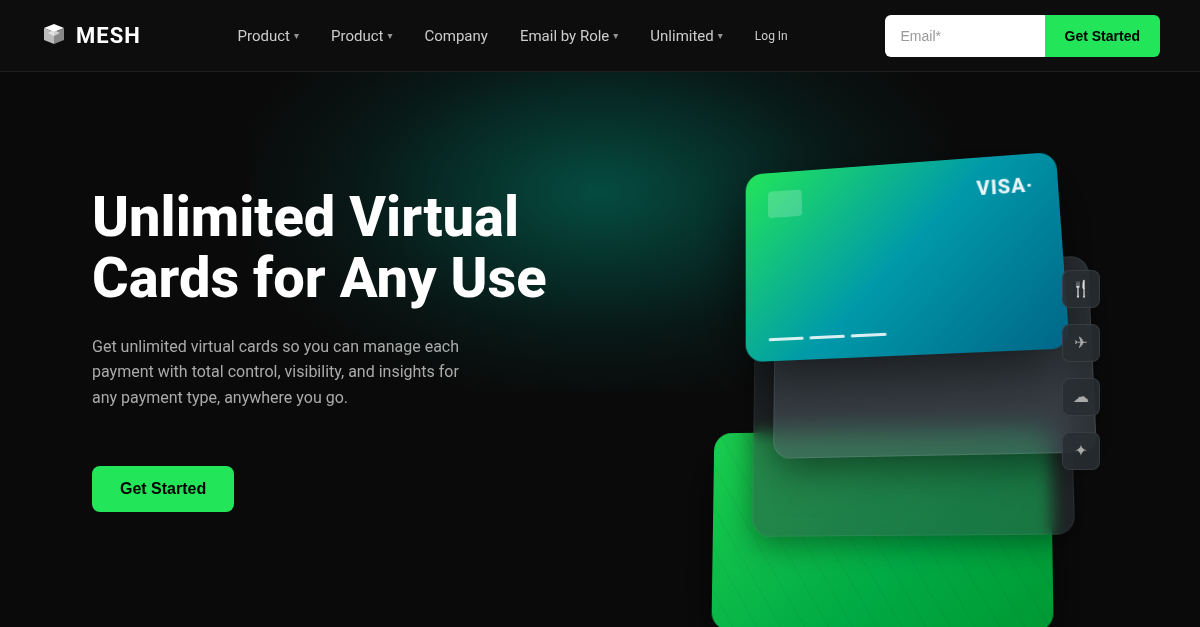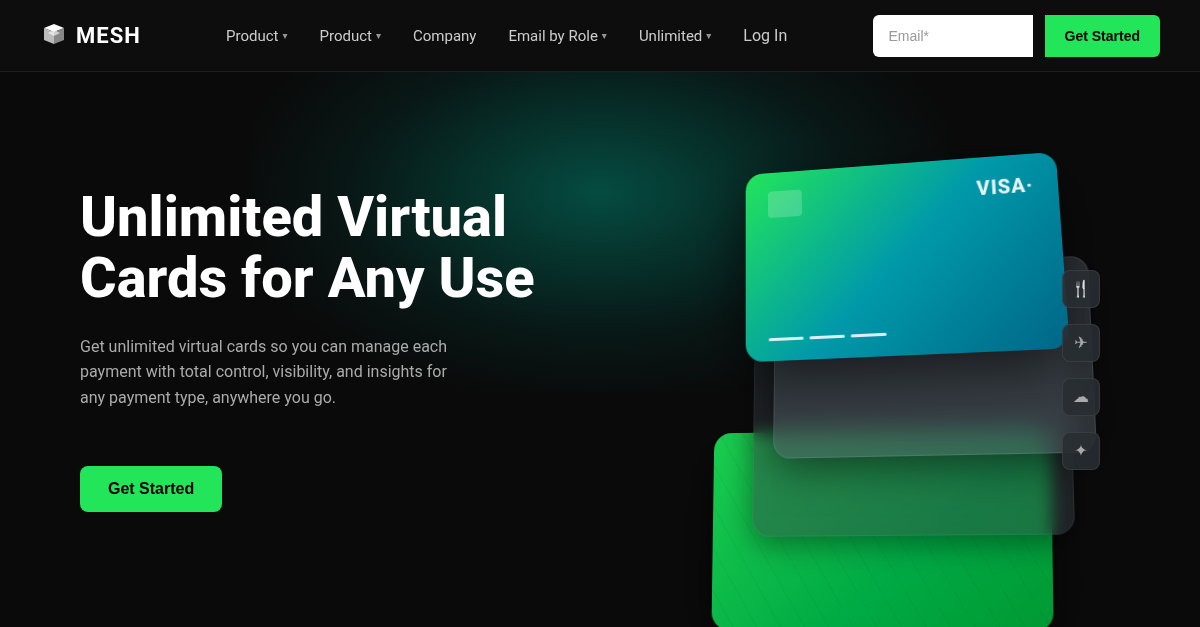--- a/index.html
+++ b/index.html
@@ -61,28 +61,28 @@
     }
 
     .nav-item .chevron {
       font-size: 10px;
       opacity: 0.7;
     }
 
     .nav-login {
       padding: 8px 14px;
       color: #ccc;
-      font-size: 16px;
+      font-size: 12px;
       cursor: pointer;
     }
 
     .nav-cta {
       display: flex;
       align-items: flex-end;
-      gap: 12px;
+      gap: 0;
     }
 
     .email-input {
       background: #fff;
       border: none;
       outline: none;
       padding: 10px 16px;
       font-size: 14px;
       color: #333;
       border-radius: 6px 0 0 6px;
@@ -122,21 +122,21 @@
       left: 50%;
       transform: translateX(-50%);
       width: 700px;
       height: 400px;
       background: radial-gradient(ellipse at center, rgba(0, 130, 110, 0.55) 0%, rgba(0, 80, 70, 0.2) 50%, transparent 75%);
       pointer-events: none;
     }
 
     .hero-content {
       position: absolute;
-      left: 80px;
+      left: 92px;
       top: 50%;
       transform: translateY(-50%);
       max-width: 520px;
     }
 
     .hero-title {
       font-size: 56px;
       font-weight: 800;
       line-height: 1.1;
       color: #fff;

